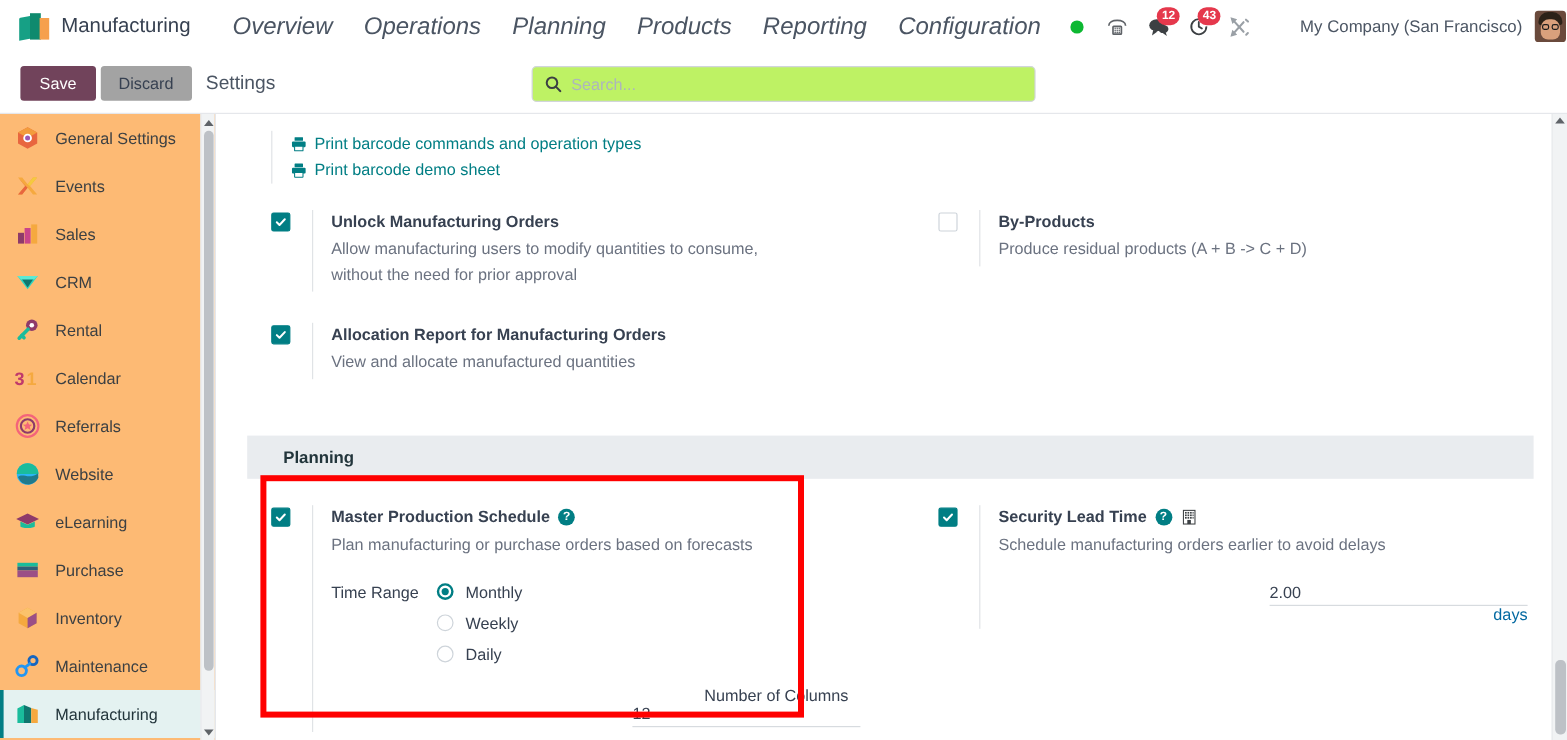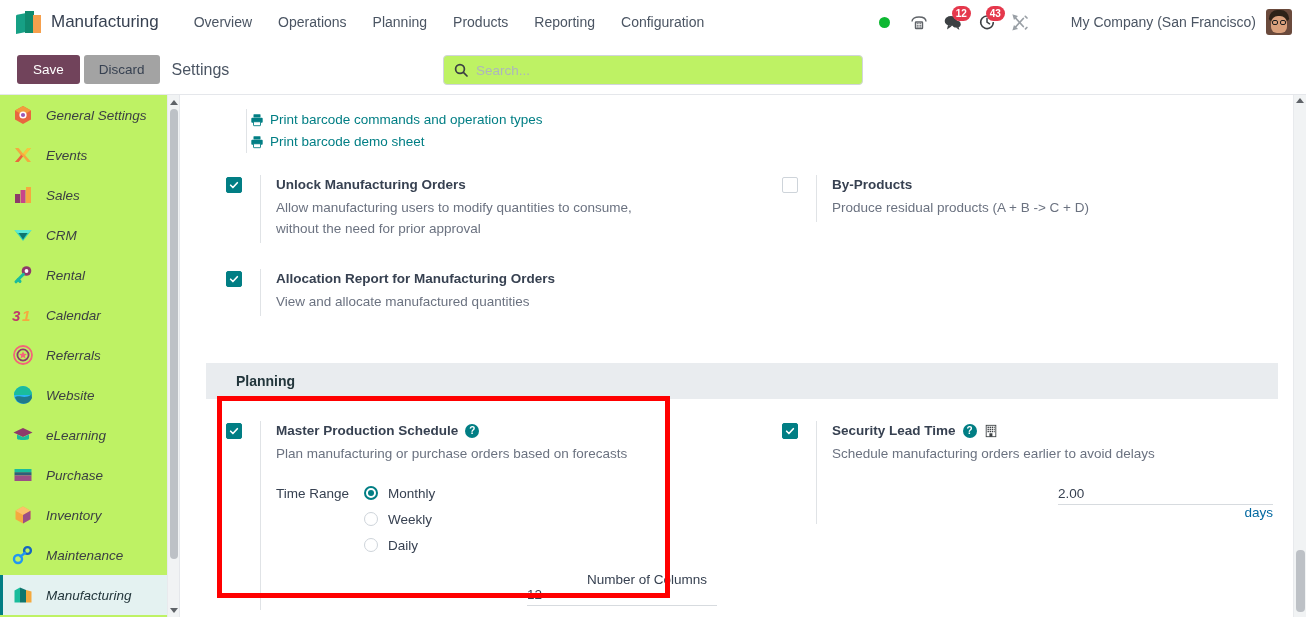--- a/index.html
+++ b/index.html
@@ -26,22 +26,22 @@
   .brand-logo { width: 26px; height: 22px; position: relative; margin-right: 9px; }
   .brand-logo .b1 { position: absolute; left: 0; top: 3px; width: 10px; height: 19px; background: #16a085; border-radius: 1px 1px 0 0; transform: skewY(-10deg); }
   .brand-logo .b2 { position: absolute; left: 9px; top: 0px; width: 9px; height: 22px; background: #0f8a6e; }
   .brand-logo .b3 { position: absolute; left: 17px; top: 4px; width: 8px; height: 18px; background: #f6a04d; }
   .brand-name {
     font-size: 17px; color: #374151; font-weight: 400;
     white-space: nowrap;
   }
   .nav-links { display: flex; align-items: center; gap: 0px; }
   .nav-link {
-    font-size: 14px; color: #4b5563; padding: 6px 13px;
-    white-space: nowrap; cursor: pointer; border-radius: 3px;
+    font-size: 20px; color: #4b5563; padding: 6px 13px;
+    white-space: nowrap; cursor: pointer; border-radius: 3px; font-style: italic;
   }
 
   .topbar-right {
     margin-left: auto; display: flex; align-items: center;
     gap: 0px; padding-right: 10px;
   }
   .sys-icon {
     position: relative; width: 34px; height: 34px;
     display: flex; align-items: center; justify-content: center;
     cursor: pointer; color: #6b7280;
@@ -108,24 +108,23 @@
     font-size: 13.5px; color: #374151;
     font-family: "Liberation Sans", sans-serif;
     margin-left: 8px; width: 100%;
   }
   .search-input::placeholder { color: #adb5bd; }
 
   
   .sidebar {
     position: absolute; left: 0; top: 95px;
     width: 180px; height: 522px;
-    background: #bef264;
+    background: #fdba74;
     border-right: 1px solid #e5e7eb;
     overflow: hidden;
-    font-style: italic;
   }
   .side-item {
     display: flex; align-items: center;
     height: 40px; padding-left: 12px;
     cursor: pointer; position: relative;
   }
   .side-item.active { background: #e4f2f1; }
   .side-item.active::before {
     content: ''; position: absolute; left: 0; top: 0;
     width: 3px; height: 100%; background: #017e84;
@@ -516,21 +515,21 @@
         <div class="tri-dn"></div>
       </div>
   </div>
 </div>
 
 <div class="main">
   <div class="settings-inner">
 
     <div class="two-col" style="padding-top:14px;">
       <div class="col">
-        <div style="border-left:1px solid #e0e3e6; padding-left:3px;margin-left:20px;">
+        <div style="border-left:1px solid #e0e3e6; padding-left:15px;">
           <div class="link-row">
             <svg width="14" height="14" viewBox="0 0 16 16" fill="#017e84">
               <rect x="4" y="1.5" width="8" height="3.5" rx="0.4"></rect>
               <rect x="1.5" y="5.5" width="13" height="5.5" rx="1"></rect>
               <rect x="4" y="10" width="8" height="4.5" rx="0.4" fill="#ffffff" stroke="#017e84" stroke-width="1"></rect>
             </svg>
             <span>Print barcode commands and operation types</span>
           </div>
           <div class="link-row">
             <svg width="14" height="14" viewBox="0 0 16 16" fill="#017e84">

